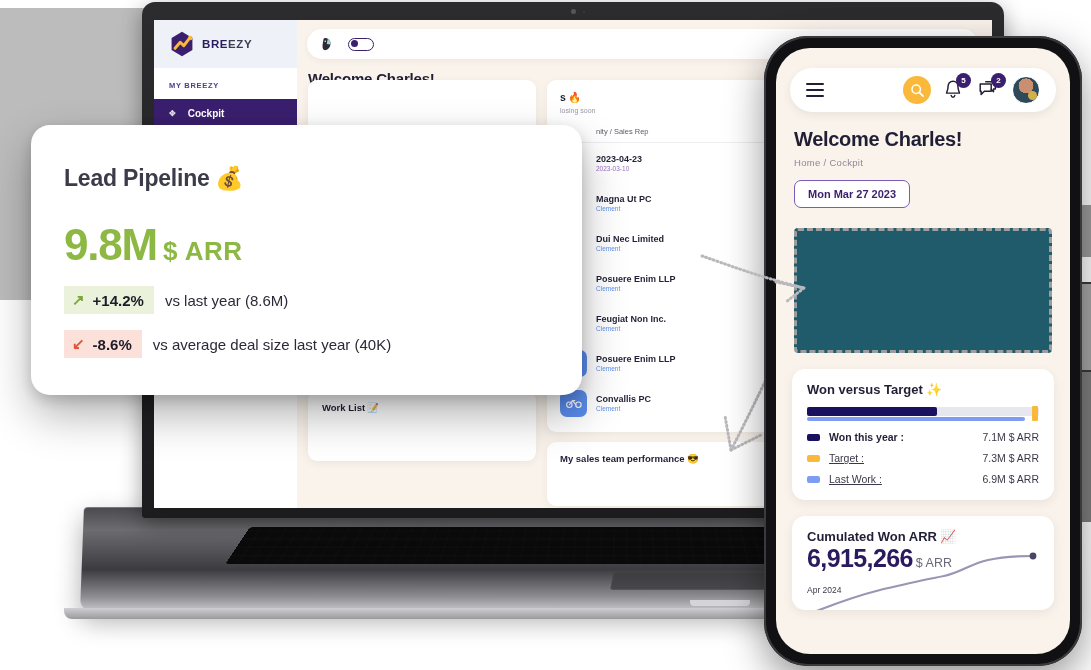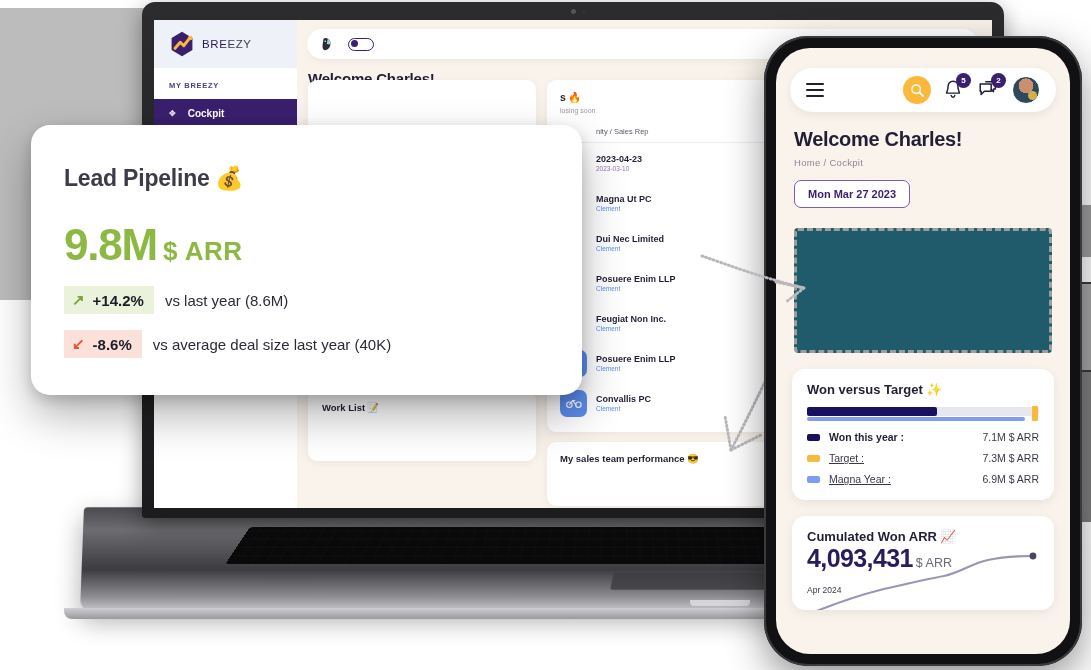--- a/index.html
+++ b/index.html
@@ -68,21 +68,21 @@
   }
 
   
   #app { position: absolute; inset: 0; display: flex; }
   #sidebar { width: 143px; background: #fff; flex: none; }
   .sb-logo {
     height: 48px; background: #eef1f7; display: flex; align-items: center;
     gap: 7px; padding-left: 15px;
   }
   .logo-mark { width: 26px; height: 26px; flex: none; }
-  .logo-text { font-size: 11.5px; font-weight: 400; letter-spacing: .6px; }
+  .logo-text { font-size: 11.5px; font-weight: 700; letter-spacing: .6px; }
   .logo-text .a { color: #2a1a5e; }
   .logo-text .b { color: #3d3d52; }
   .sb-section {
     font-size: 7.5px; color: #4b3f8f; letter-spacing: .7px;
     padding: 13px 0 9px 15px; font-weight: 600;
   }
   .sb-item {
     display: flex; align-items: center; gap: 12px; height: 28px;
     padding-left: 15px; background: #3a1f6e; color: #fff;
     font-size: 10px; font-weight: 600;
@@ -490,33 +490,33 @@
           <div class="legend-lbl">Won this year :</div>
           <div class="legend-val">7.1M $ ARR</div>
         </div>
         <div class="legend-row">
           <div class="legend-sw" style="background:#fbb93b"></div>
           <div class="legend-lbl light">Target :</div>
           <div class="legend-val">7.3M $ ARR</div>
         </div>
         <div class="legend-row">
           <div class="legend-sw" style="background:#7f9cf5"></div>
-          <div class="legend-lbl light">Magna Year :</div>
+          <div class="legend-lbl light">Last Work :</div>
           <div class="legend-val">6.9M $ ARR</div>
         </div>
       </div>
 
       <div class="ph-card" id="cum-card">
         <svg id="cum-spark" width="245" height="70" viewBox="0 0 245 70">
           <path d="M2 66 C22 58 46 48 78 40 C104 34 120 30 142 26 C158 23 168 14 186 10 C200 7 216 6 231 6" stroke="#9a95b5" stroke-width="2.2" fill="none" stroke-linecap="round"></path>
           <circle cx="231" cy="6" r="3.4" fill="#4a4560"></circle>
         </svg>
         <div class="ph-card-title">Cumulated Won ARR 📈</div>
         <div>
-          <span id="cum-value">4,093,431</span><span id="cum-unit">$ ARR</span>
+          <span id="cum-value">6,915,266</span><span id="cum-unit">$ ARR</span>
         </div>
         <div id="cum-date">Apr 2024</div>
       </div>
     </div>
   </div>
 
   <svg class="doodle" id="doodle-ph" width="130" height="60" viewBox="0 0 130 60">
     <path d="M2 8 C26 16 56 28 104 40" stroke="#b9b9bd" stroke-width="3" fill="none" stroke-linecap="round" stroke-dasharray="1 3"></path>
     <path d="M104 40 L76 34 M104 40 L86 54" stroke="#b9b9bd" stroke-width="3" fill="none" stroke-linecap="round" stroke-dasharray="1 3"></path>
   </svg>

